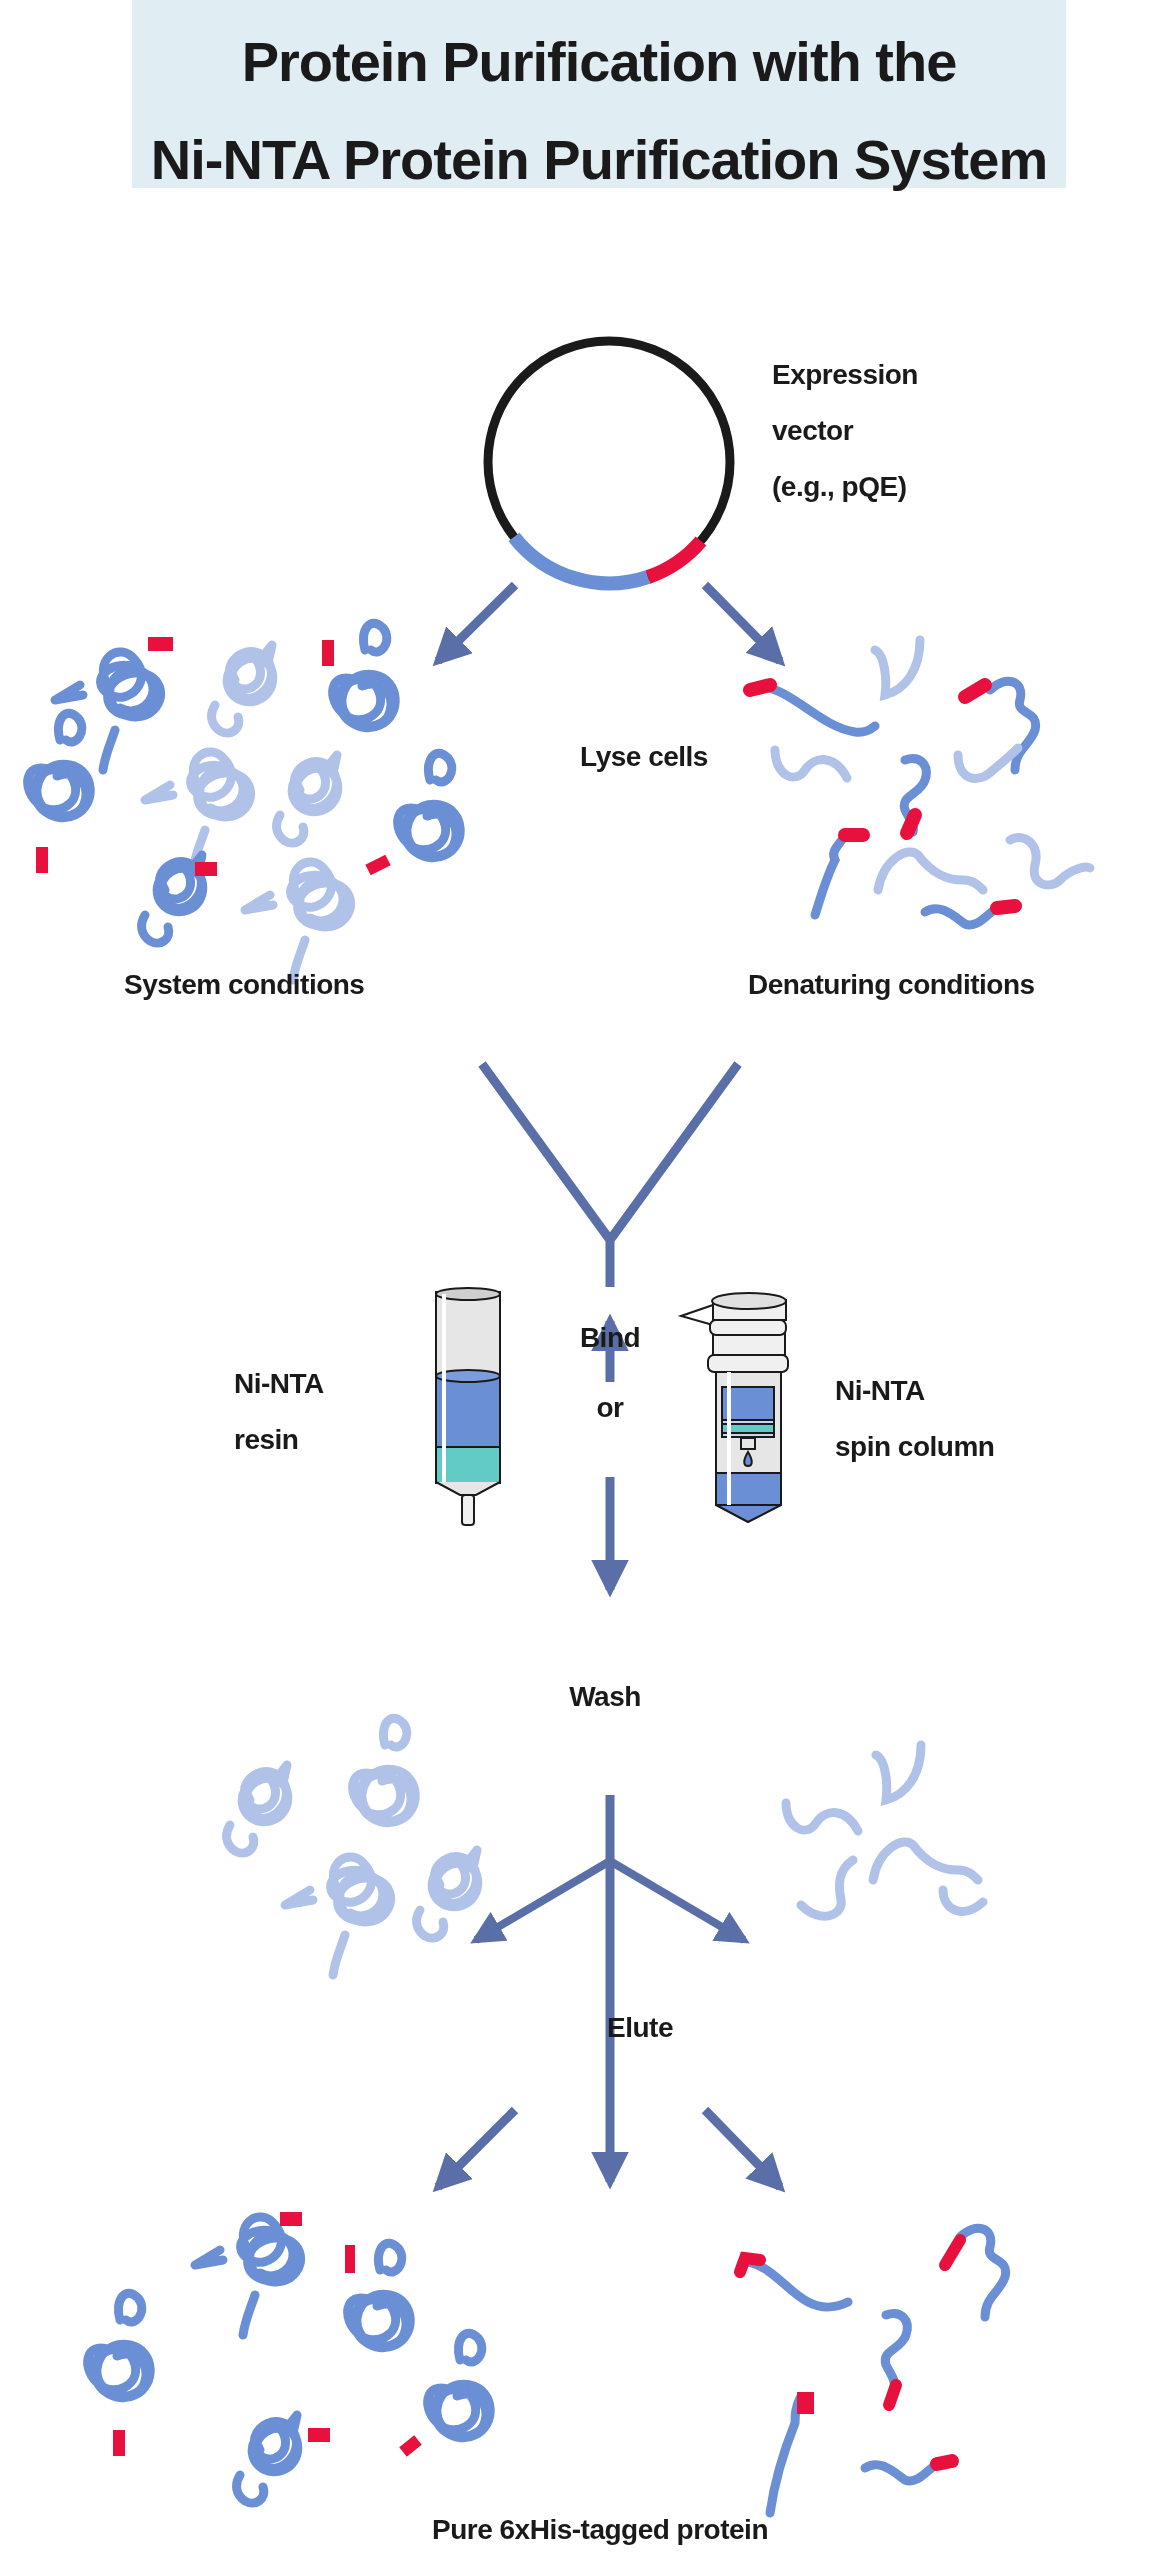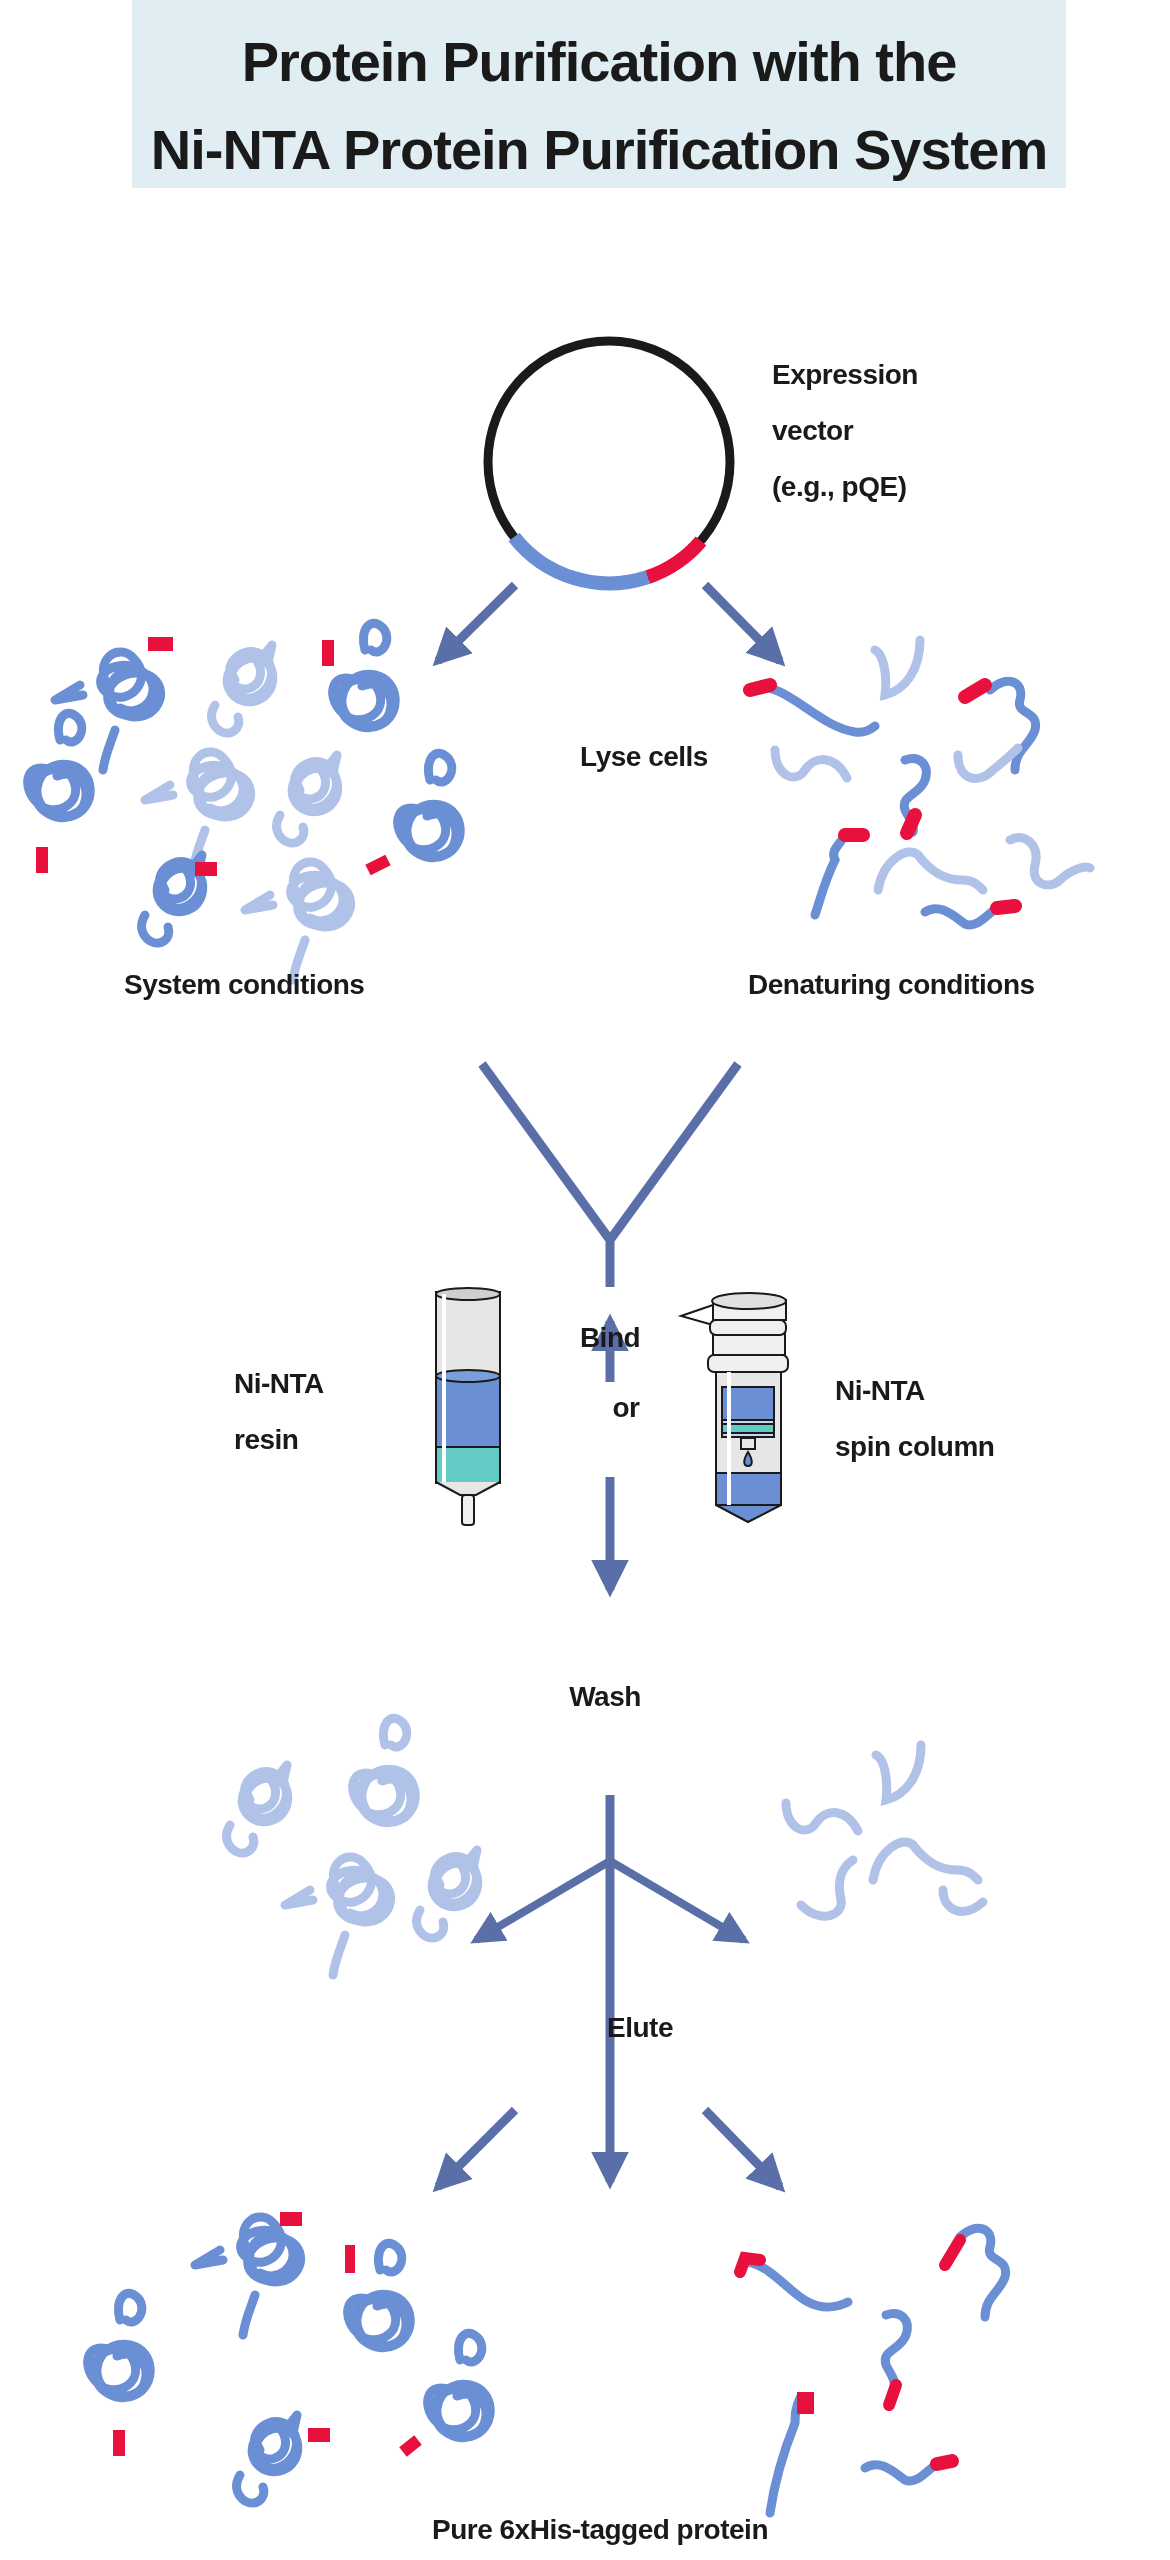--- a/index.html
+++ b/index.html
@@ -1,19 +1,19 @@
 <!DOCTYPE html>
 <html><head>
 <meta charset="utf-8">
 <style>
   html,body{margin:0;padding:0;background:#ffffff;}
   body{width:1170px;height:2560px;position:relative;overflow:hidden;font-family:"Liberation Sans",sans-serif;color:#1a1a1a;}
   .title-box{position:absolute;left:132px;top:0;width:934px;height:188px;background:#e0edf3;}
   .title-line{position:absolute;left:0;width:934px;text-align:center;font-weight:bold;font-size:56px;letter-spacing:-1px;line-height:60px;margin-top:15px;}
-  .t1{top:17px;} .t2{top:105px;}
+  .t1{top:17px;} .t2{top:115px;}
   .lbl{position:absolute;font-weight:bold;font-size:28px;line-height:50px;letter-spacing:-0.5px;white-space:nowrap;}
   .ctr{transform:translateX(-50%);text-align:center;}
   svg{position:absolute;left:0;top:0;}
 </style>
 </head>
 <body>
 
 <div class="title-box">
   <div class="title-line t1">Protein Purification with the</div>
   <div class="title-line t2">Ni-NTA Protein Purification System</div>
@@ -210,21 +210,21 @@
 <div class="lbl ctr" style="left:644px;top:732px;">Lyse cells</div>
 <div class="lbl" style="left:124px;top:960px;">System conditions</div>
 <div class="lbl" style="left:748px;top:960px;">Denaturing conditions</div>
 
 <div class="lbl ctr" style="left:610px;top:1313px;">Bind</div>
 
 <div class="lbl" style="left:234px;top:1356px;line-height:56px;">
   <div>Ni-NTA</div>
   <div>resin</div>
 </div>
-<div class="lbl ctr" style="left:610px;top:1383px;margin-left:16px;">or</div>
+<div class="lbl ctr" style="left:610px;top:1383px;">or</div>
 <div class="lbl" style="left:835px;top:1363px;line-height:56px;">
   <div>Ni-NTA</div>
   <div>spin column</div>
 </div>
 
 <div class="lbl ctr" style="left:605px;top:1672px;">Wash</div>
 <div class="lbl ctr" style="left:640px;top:2003px;">Elute</div>
 <div class="lbl ctr" style="left:600px;top:2505px;">Pure 6xHis-tagged protein</div>
 
 </body></html>

